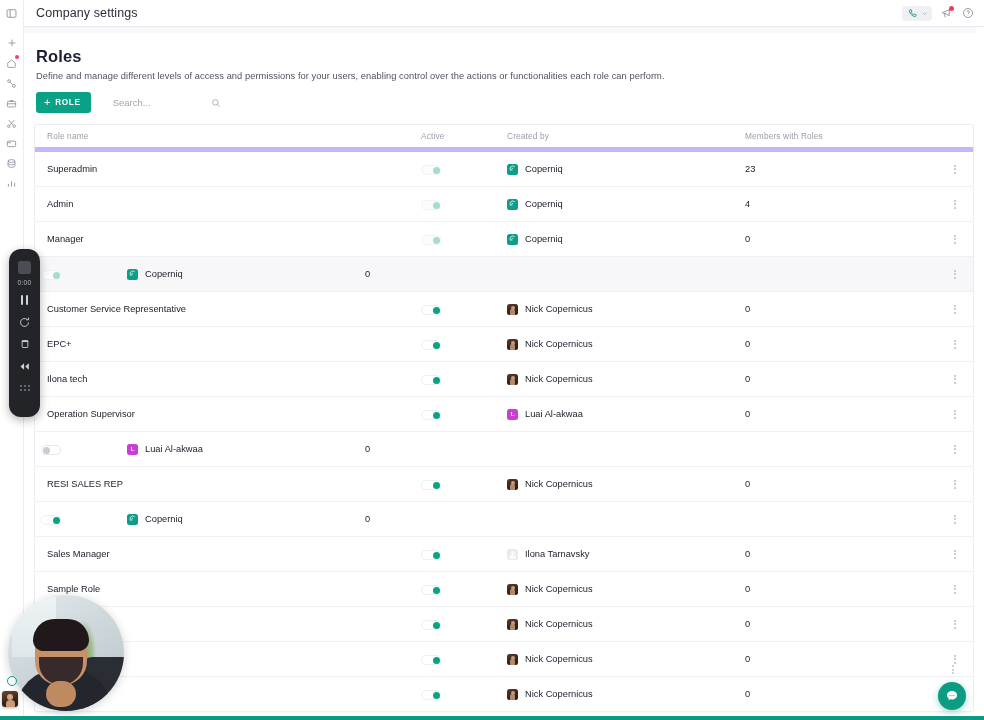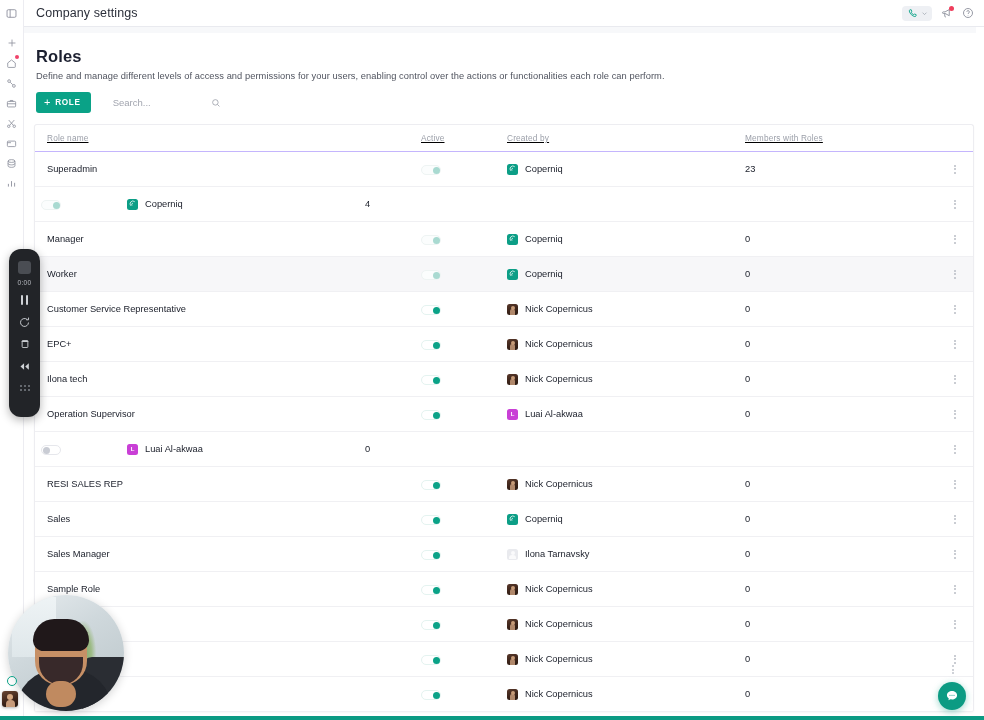--- a/index.html
+++ b/index.html
@@ -76,21 +76,21 @@
 
   
   .table-card {
     margin: 11px 10px 0 10px; background: #fff;
     border: 1px solid #ededf1; border-radius: 3px;
     border-bottom: none;
     box-shadow: 0 1px 2px rgba(20,24,40,.035);
     overflow: hidden;
   }
   .trow { display: flex; align-items: center; height: 35px; border-bottom: 1px solid #f0f0f3; }
-  .thead { height: 27px; border-bottom: 1px solid #c4b5fd; text-decoration: underline; }
+  .thead { height: 27px; border-bottom: 5px solid #c4b5fd; }
   .thead .cell { font-size: 8.3px; color: #9a9ea8; font-weight: 400; letter-spacing: .15px; }
   .trow.alt { background: #f7f7f9; }
   .cell { padding: 0 6px; }
   .c-name { width: 380px; padding-left: 12px; font-size: 9.3px; color: #20242f; }
   .c-active { width: 86px; }
   .c-created { width: 238px; display: flex; align-items: center; gap: 7px; font-size: 9.3px; color: #20242f; }
   .c-members { width: 200px; font-size: 9.3px; color: #20242f; }
   .c-menu { flex: 1; display: flex; justify-content: flex-end; padding-right: 14px; }
 
   
@@ -320,20 +320,21 @@
             <div class="cell c-members">23</div>
             <div class="cell c-menu">
               <span class="kebab">
                 <i></i>
                 <i></i>
                 <i></i>
               </span>
             </div>
           </div>
           <div class="trow">
+            <div class="cell c-name">Admin</div>
             <div class="cell c-active"><span class="toggle dim"><span class="knob"></span></span></div>
             <div class="cell c-created">
               <span class="av av-coperniq">
                 <svg width="8" height="8" viewBox="0 0 16 16" fill="none" stroke="#ffffff" stroke-width="1.5">
                   <path d="M11.5 3.5A5.4 5.4 0 0 0 4 11.8"></path>
                   <path d="M8 6.2A3 3 0 0 0 6 11"></path>
                 </svg>
               </span>
               <span>Coperniq</span>
             </div>
@@ -361,21 +362,20 @@
             <div class="cell c-members">0</div>
             <div class="cell c-menu">
               <span class="kebab">
                 <i></i>
                 <i></i>
                 <i></i>
               </span>
             </div>
           </div>
           <div class="trow alt">
-            <div class="cell c-name">Worker</div>
             <div class="cell c-active"><span class="toggle dim"><span class="knob"></span></span></div>
             <div class="cell c-created">
               <span class="av av-coperniq">
                 <svg width="8" height="8" viewBox="0 0 16 16" fill="none" stroke="#ffffff" stroke-width="1.5">
                   <path d="M11.5 3.5A5.4 5.4 0 0 0 4 11.8"></path>
                   <path d="M8 6.2A3 3 0 0 0 6 11"></path>
                 </svg>
               </span>
               <span>Coperniq</span>
             </div>
@@ -477,21 +477,20 @@
             <div class="cell c-members">0</div>
             <div class="cell c-menu">
               <span class="kebab">
                 <i></i>
                 <i></i>
                 <i></i>
               </span>
             </div>
           </div>
           <div class="trow">
-            <div class="cell c-name">Sales</div>
             <div class="cell c-active"><span class="toggle on"><span class="knob"></span></span></div>
             <div class="cell c-created">
               <span class="av av-coperniq">
                 <svg width="8" height="8" viewBox="0 0 16 16" fill="none" stroke="#ffffff" stroke-width="1.5">
                   <path d="M11.5 3.5A5.4 5.4 0 0 0 4 11.8"></path>
                   <path d="M8 6.2A3 3 0 0 0 6 11"></path>
                 </svg>
               </span>
               <span>Coperniq</span>
             </div>

